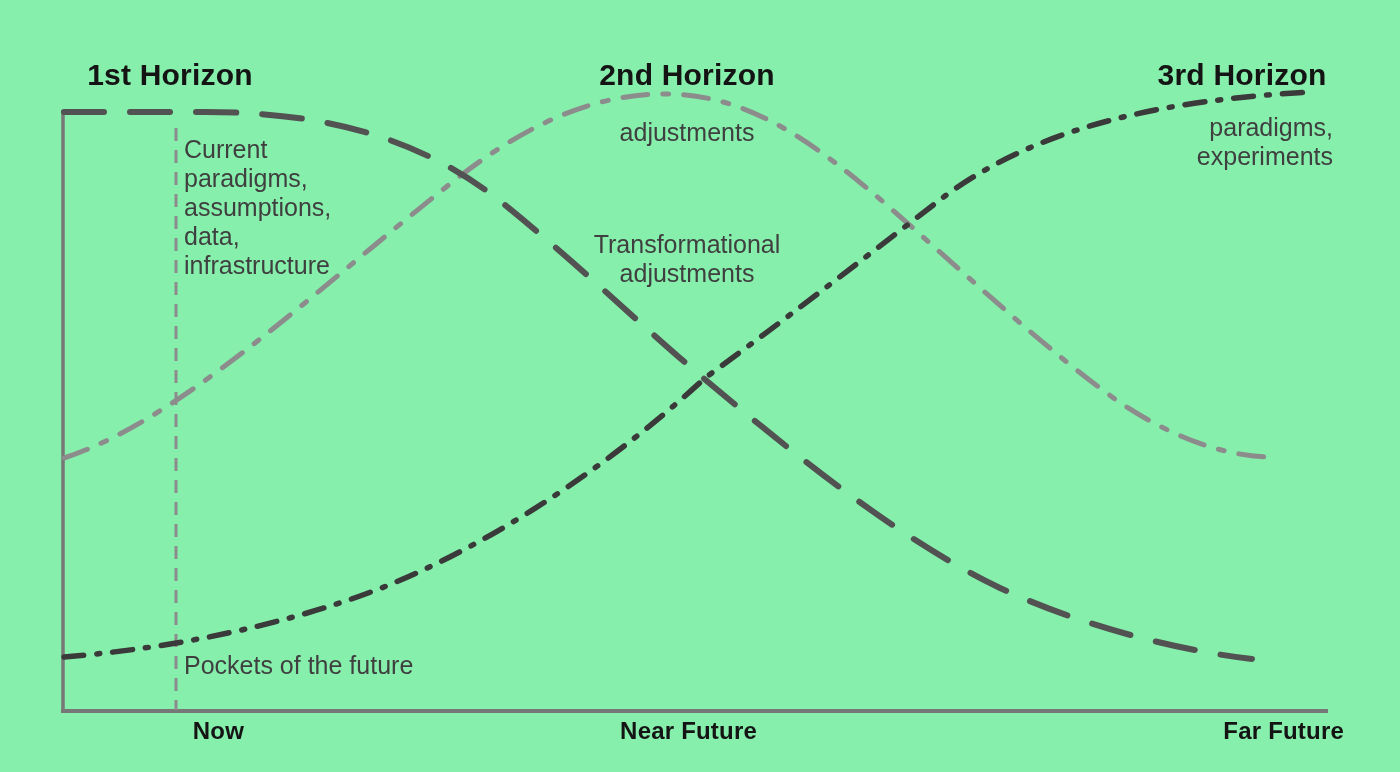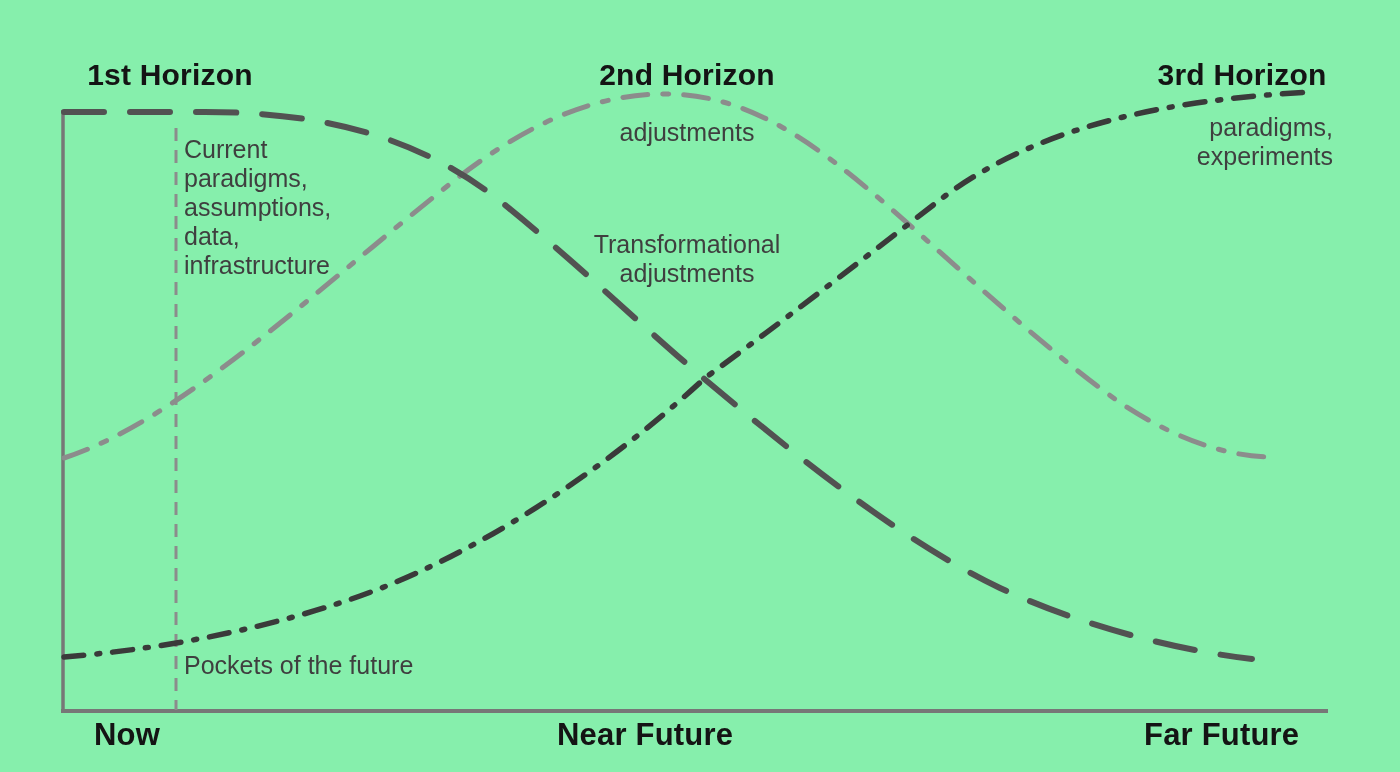--- a/index.html
+++ b/index.html
@@ -25,22 +25,22 @@
   .curve.h2{stroke-width:5;stroke-dasharray:25 15 6 15;}
   .curve.h3{stroke-width:5.5;stroke-dasharray:20 13 3 13;}
   .axis-line{stroke-linecap:butt;}
   .marker-line{stroke-width:3;stroke-dasharray:13 9;}
   .label{position:absolute;white-space:nowrap;}
   .title{
     font-size:30px;font-weight:bold;color:var(--title-text);
     text-align:center;letter-spacing:0.2px;
   }
   .axis-label{
-    font-size:31px;font-weight:bold;color:var(--title-text);
-    text-align:left;letter-spacing:0.2px;
+    font-size:24px;font-weight:bold;color:var(--title-text);
+    text-align:right;letter-spacing:0.2px;
   }
   .annotation{
     font-size:25px;line-height:29px;color:var(--annotation-text);
     font-weight:400;
   }
   .annotation.center{text-align:center;}
   .annotation.right{text-align:right;}
 </style>
 </head>
 <body>

